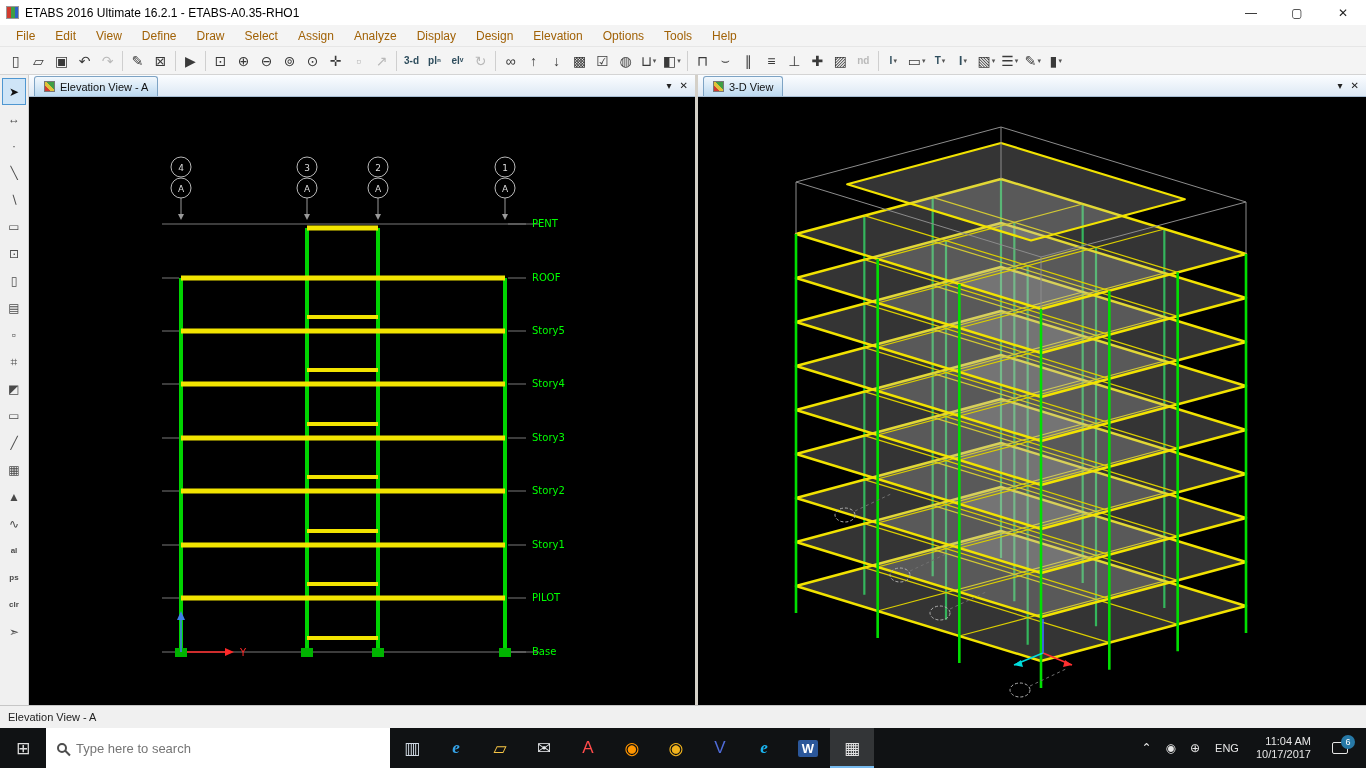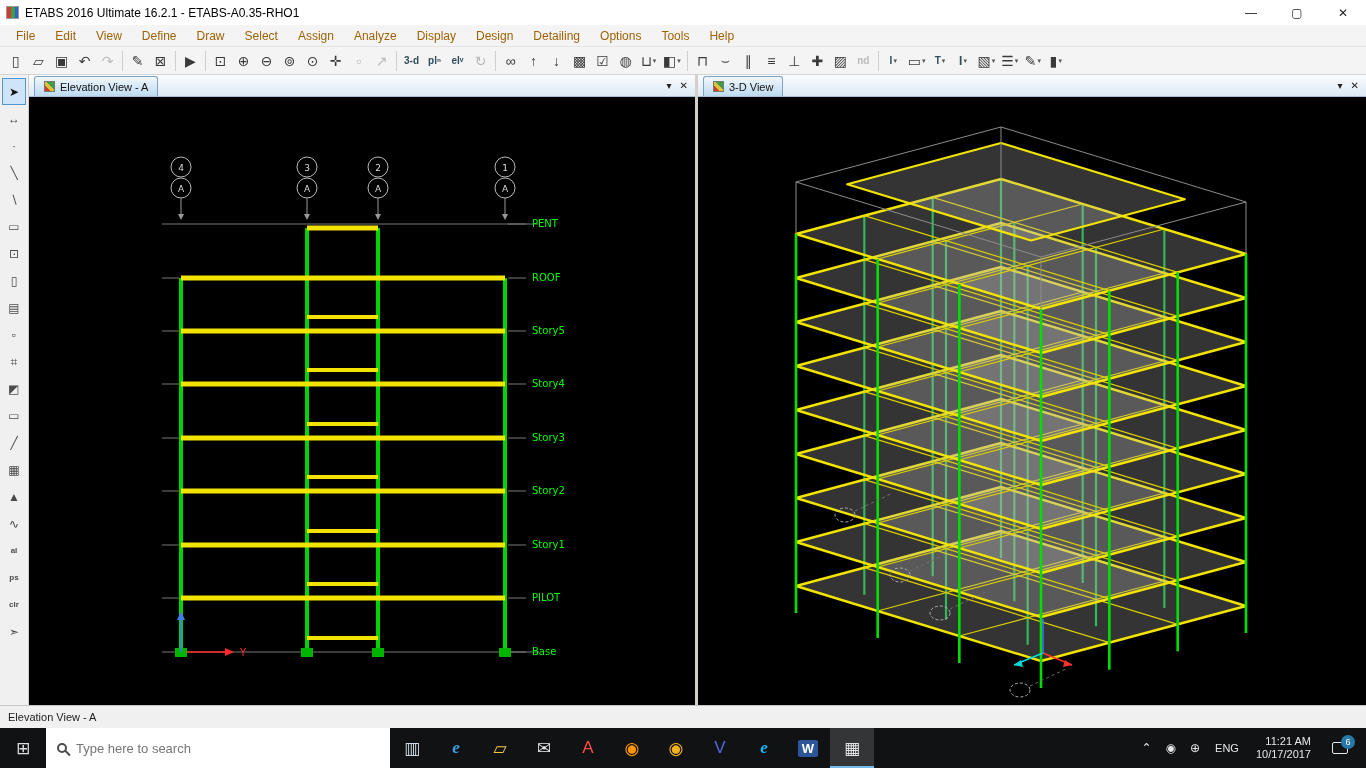--- a/index.html
+++ b/index.html
@@ -118,21 +118,21 @@
       <div class="menu-item">File</div>
       <div class="menu-item">Edit</div>
       <div class="menu-item">View</div>
       <div class="menu-item">Define</div>
       <div class="menu-item">Draw</div>
       <div class="menu-item">Select</div>
       <div class="menu-item">Assign</div>
       <div class="menu-item">Analyze</div>
       <div class="menu-item">Display</div>
       <div class="menu-item">Design</div>
-      <div class="menu-item">Detailing</div>
+      <div class="menu-item">Elevation</div>
       <div class="menu-item">Options</div>
       <div class="menu-item">Tools</div>
       <div class="menu-item">Help</div>
     </div>
 
   <div class="toolbar">
       <div class="tb-btn">
         <span>▯</span>
       </div>
       <div class="tb-btn">
@@ -550,21 +550,21 @@
         </div>
       </div>
     <div class="tray">
       <div style="display:flex;align-items:center;">
           <div class="tray-item">⌃</div>
           <div class="tray-item">◉</div>
           <div class="tray-item">⊕</div>
         </div>
       <div class="lang">ENG</div>
       <div class="clock">
-        <span>11:21 AM</span>
+        <span>11:04 AM</span>
         <span>10/17/2017</span>
       </div>
       <div class="notif">
         <span class="notifbox"></span>
         <span class="badge">6</span>
       </div>
       <div class="show-desktop"></div>
     </div>
   </div>
 

